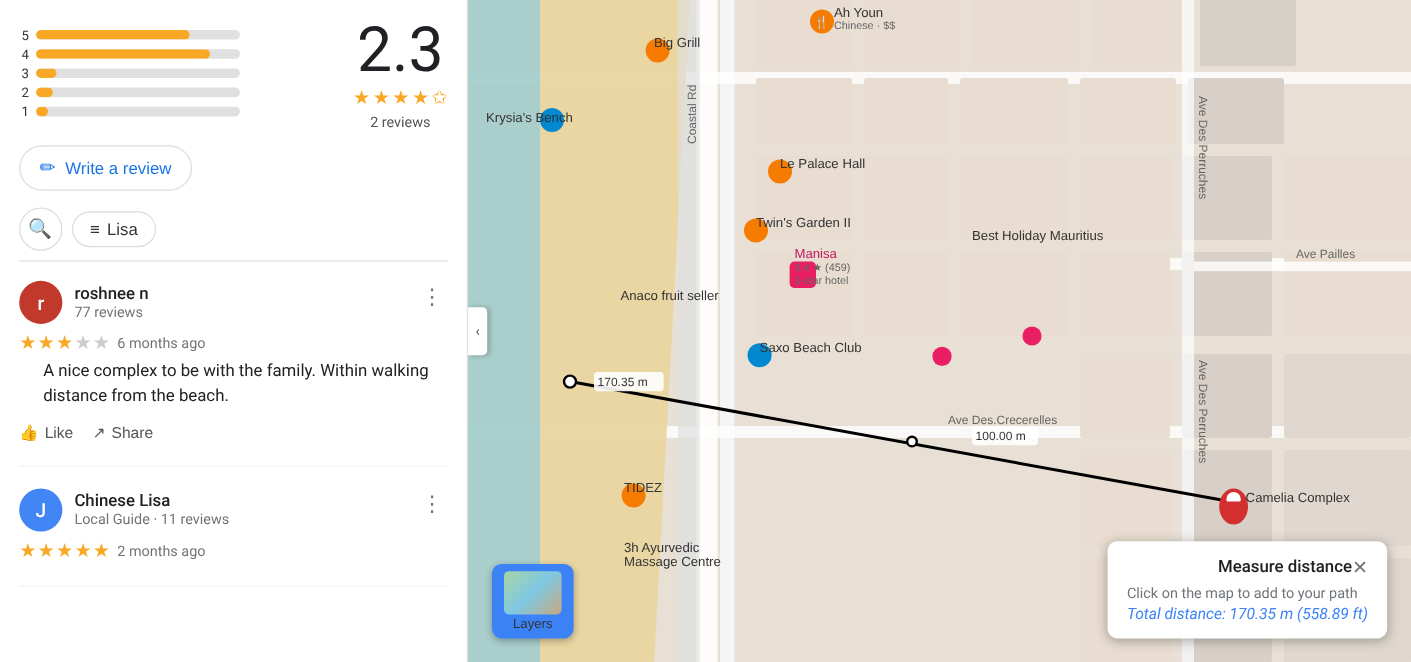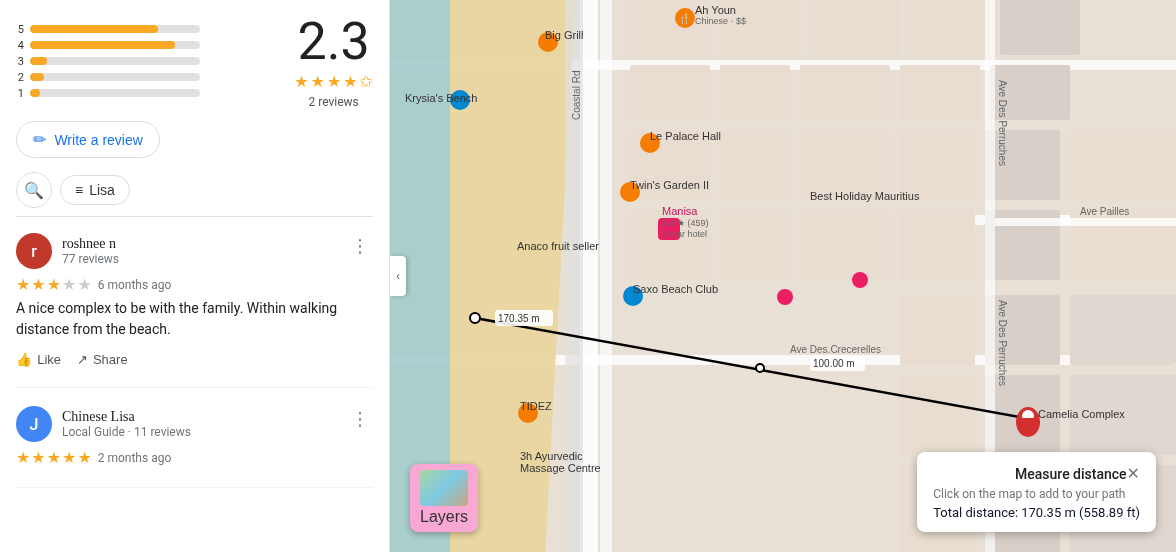--- a/index.html
+++ b/index.html
@@ -159,21 +159,20 @@
       font-weight: 500;
       color: #fff;
       flex-shrink: 0;
     }
     .avatar-red { background: #c0392b; }
     .avatar-blue { background: #4285f4; }
     .reviewer-name {
       font-size: 14px;
       font-weight: 500;
       color: #202124;
-      font-family: Liberation Serif, serif;
     }
     .reviewer-meta {
       font-size: 12px;
       color: #70757a;
     }
     .more-btn {
       background: none;
       border: none;
       cursor: pointer;
       color: #70757a;
@@ -189,20 +188,21 @@
     .review-stars { display: flex; gap: 1px; }
     .review-time {
       font-size: 12px;
       color: #70757a;
     }
     .review-text {
       font-size: 14px;
       color: #202124;
       line-height: 1.5;
       margin-bottom: 8px;
+      margin-left: 20px;
     }
     .review-actions {
       display: flex;
       gap: 16px;
     }
     .action-btn {
       display: flex;
       align-items: center;
       gap: 5px;
       background: none;
@@ -271,40 +271,41 @@
       font-size: 16px;
       padding: 0;
     }
     .measure-hint {
       font-size: 12px;
       color: #70757a;
       margin-bottom: 4px;
     }
     .measure-distance {
       font-size: 13px;
-      color: #0f172a;
+      color: #3b82f6;
       font-weight: 400;
+      font-style: italic;
     }
 
     
     .layers-btn {
       position: absolute;
       bottom: 20px;
       left: 20px;
-      background: #f9a8d4;
+      background: #3b82f6;
       border: none;
       border-radius: 8px;
       box-shadow: 0 2px 6px rgba(0,0,0,0.3);
       padding: 6px 10px;
       cursor: pointer;
       display: flex;
       flex-direction: column;
       align-items: center;
       gap: 2px;
-      font-size: 16px;
+      font-size: 11px;
       color: #333;
       z-index: 10;
     }
     .layers-thumb {
       width: 48px;
       height: 36px;
       border-radius: 4px;
       background: linear-gradient(135deg, #a8d5a2 0%, #7ec8e3 50%, #c8a87e 100%);
       overflow: hidden;
     }

